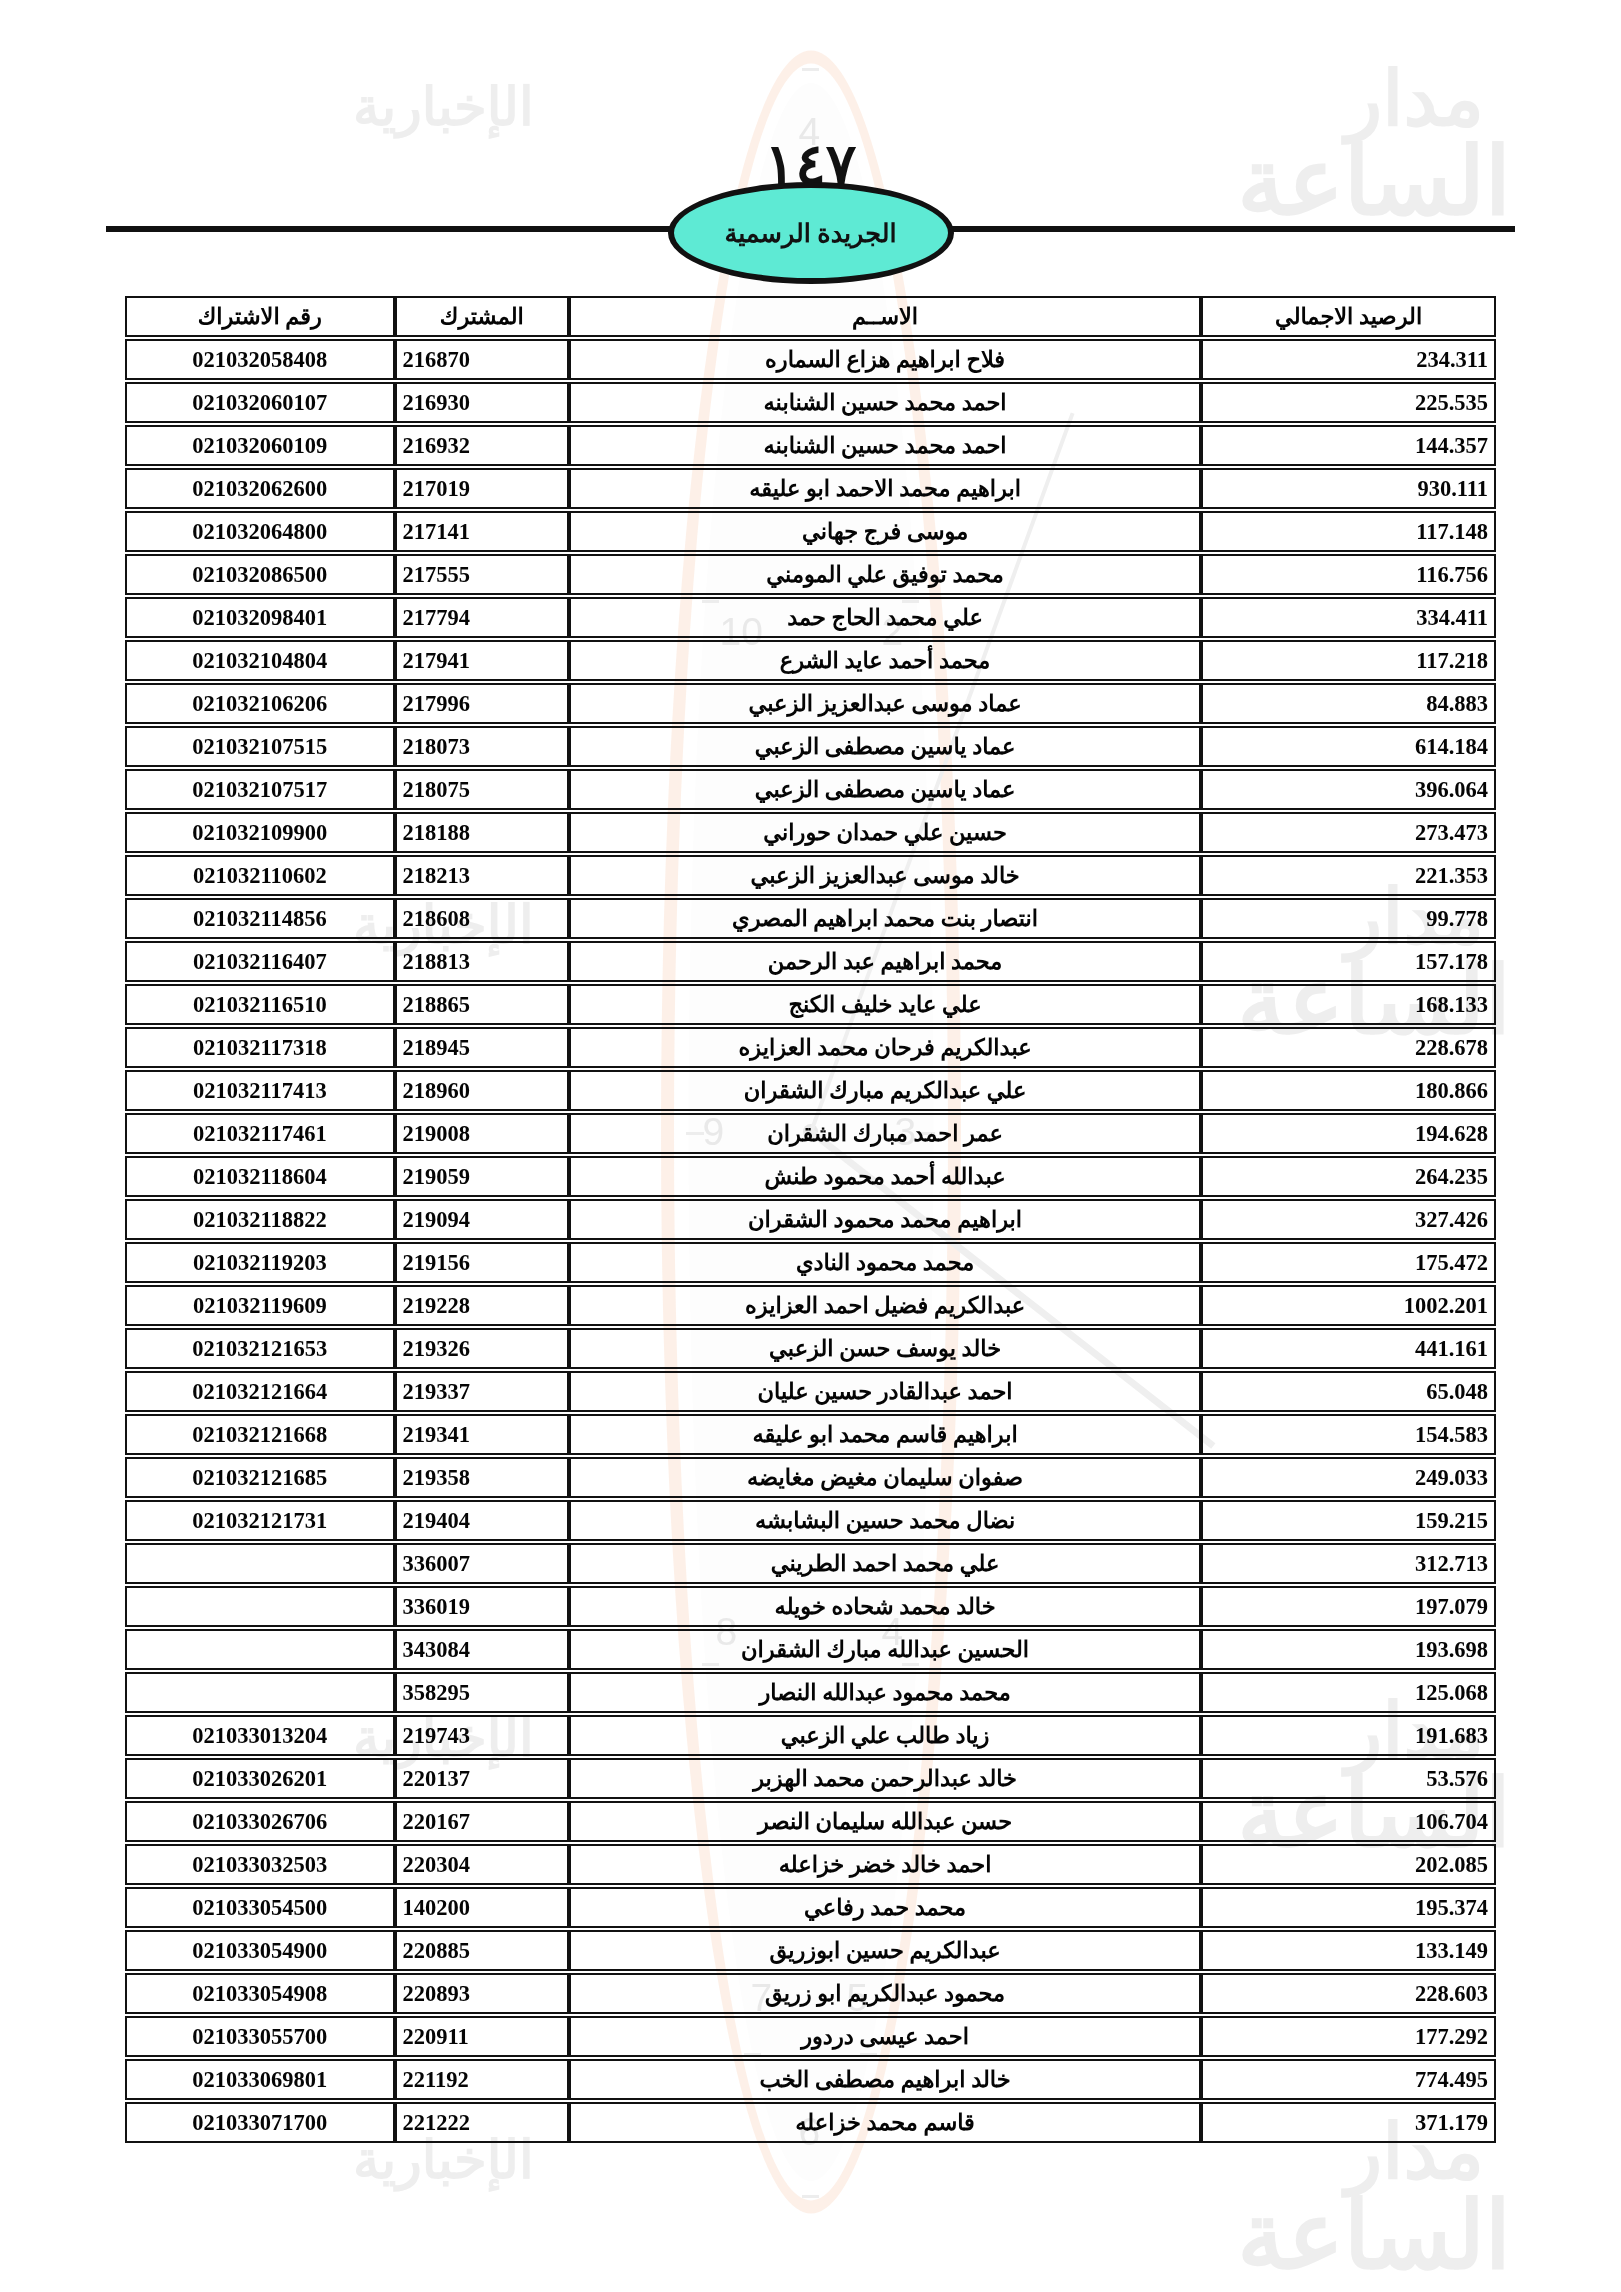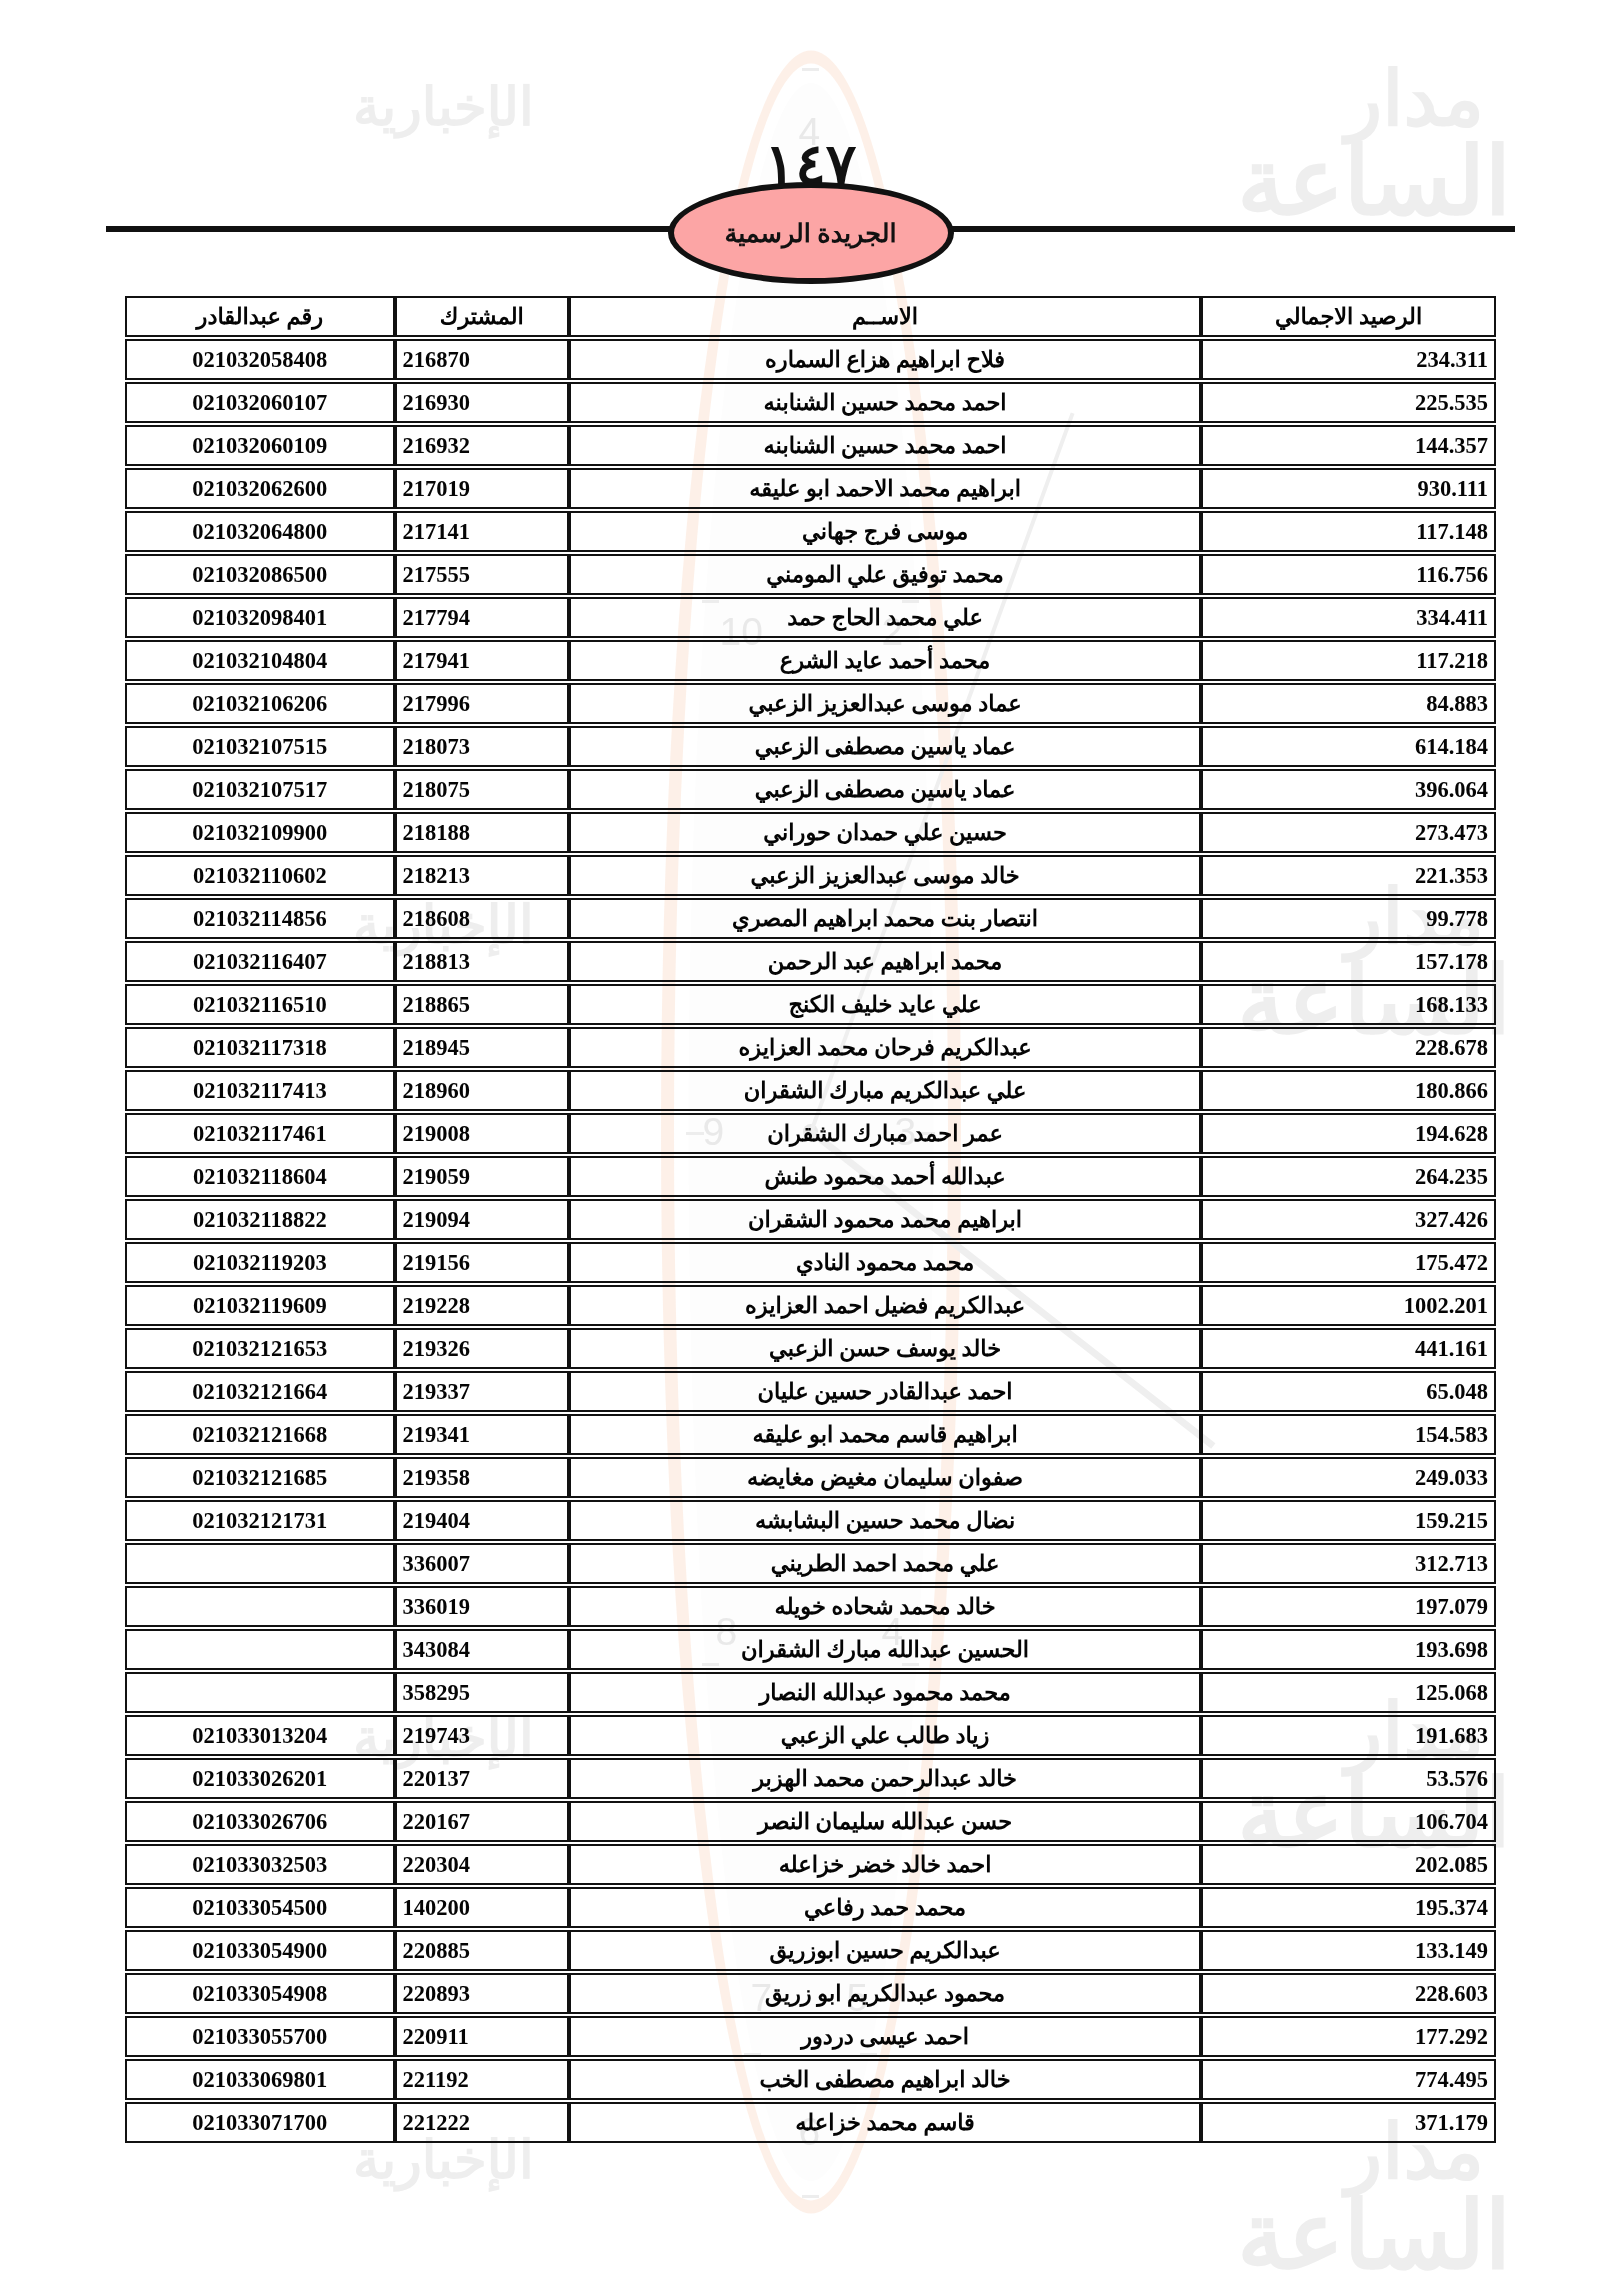--- a/index.html
+++ b/index.html
@@ -58,21 +58,21 @@
     top:91px;font-size:57px;font-weight:700;color:#111;
     font-family:"Liberation Serif",serif;
     margin-top:40px;
   }
   .rule-wrap{position:absolute;top:223px;left:106px;right:106px;height:9.8px;}
   .rule-line{position:absolute;top:2.9px;left:0;right:0;height:5.9px;background:#111;}
   .title-oval{
     position:absolute;left:50%;transform:translateX(-50%);
     top:-41px;width:274px;height:90px;
     border:6.9px solid #111;border-radius:50%/50%;
-    background:#fca5a5;
+    background:#5eead4;
     display:flex;align-items:center;justify-content:center;
   }
   .title-oval span{
     font-size:25.5px;font-weight:700;color:#111;
     font-family:"Liberation Serif","DejaVu Serif",serif;
   }
 
   
   #ledger{
     position:absolute;z-index:3;
@@ -171,21 +171,21 @@
       <col class="c-balance">
         <col class="c-name">
         <col class="c-sub">
         <col class="c-subno">
     </colgroup>
     <thead>
       <tr>
         <th class="h-balance">الرصيد الاجمالي</th>
         <th class="h-name">الاســم</th>
         <th class="h-sub">المشترك</th>
-        <th class="h-subno">رقم عبدالقادر</th>
+        <th class="h-subno">رقم الاشتراك</th>
       </tr>
     </thead>
     <tbody id="ledger-body">
         <tr>
           <td class="cell-balance">234.311</td>
           <td class="cell-name">فلاح ابراهيم هزاع السماره</td>
           <td class="cell-sub">216870</td>
           <td class="cell-subno">021032058408</td>
         </tr>
         <tr>

